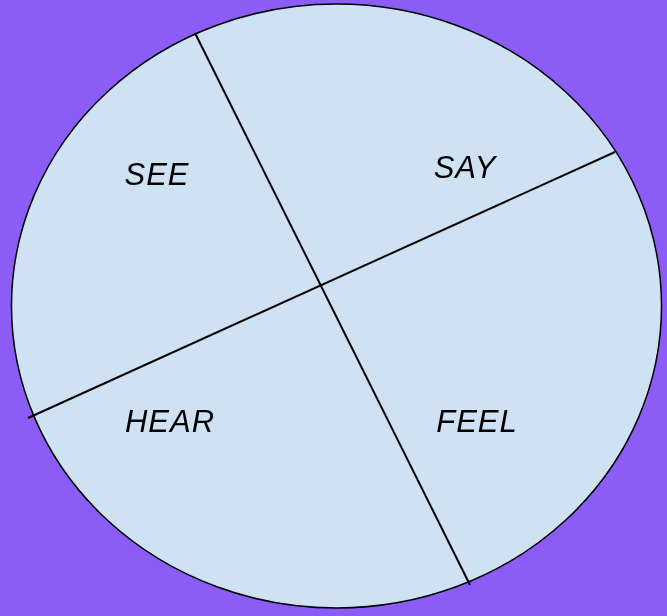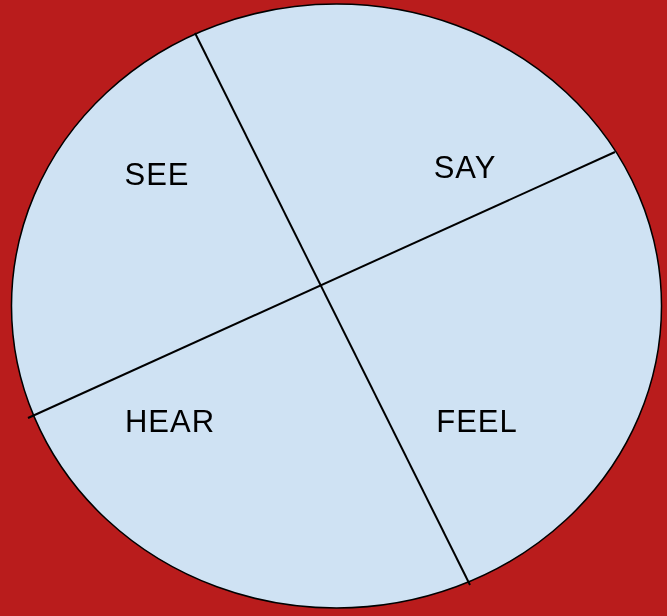--- a/index.html
+++ b/index.html
@@ -20,21 +20,21 @@
   }
   .quadrant-label {
     font-family: "Liberation Sans", sans-serif;
     font-size: 31px;
     letter-spacing: 1px;
   }
 </style>
 </head>
 <body>
 
-<div class="canvas" style="background-color: #b91c1c;">
+<div class="canvas" style="background-color: #8b5cf6; font-style: italic;">
 
   <svg viewBox="0 0 667 616" xmlns="http://www.w3.org/2000/svg">
 
     <ellipse cx="336.5" cy="306" rx="325" ry="302" stroke-width="1.5" fill="#cfe2f3" stroke="#000000"></ellipse>
 
     <line x1="195" y1="33" x2="470" y2="585" stroke-width="2" stroke="#000000"></line>
 
     <line x1="28" y1="418" x2="615" y2="152" stroke-width="2" stroke="#000000"></line>
 
     <text class="quadrant-label" x="157" y="185" text-anchor="middle" fill="#000000">SEE</text>

